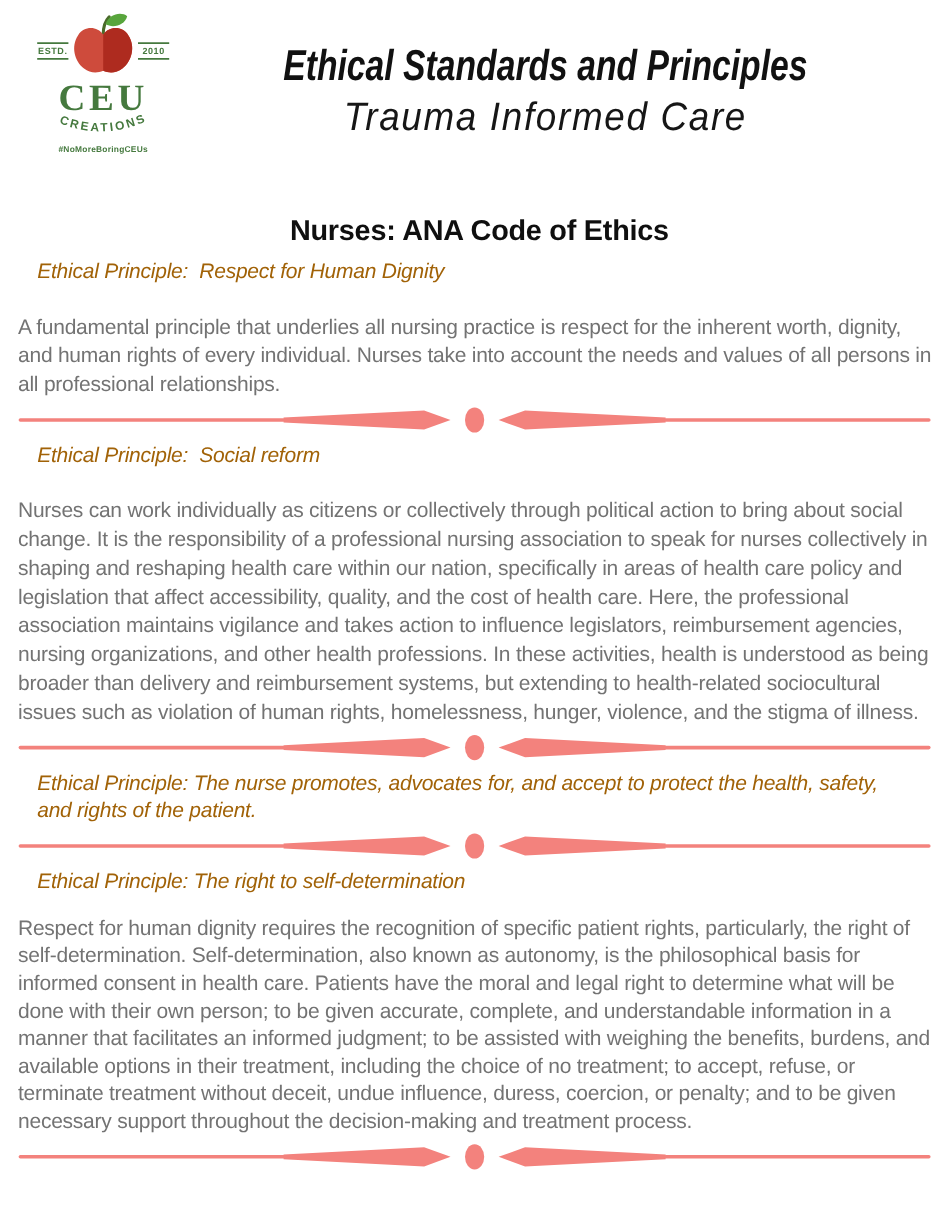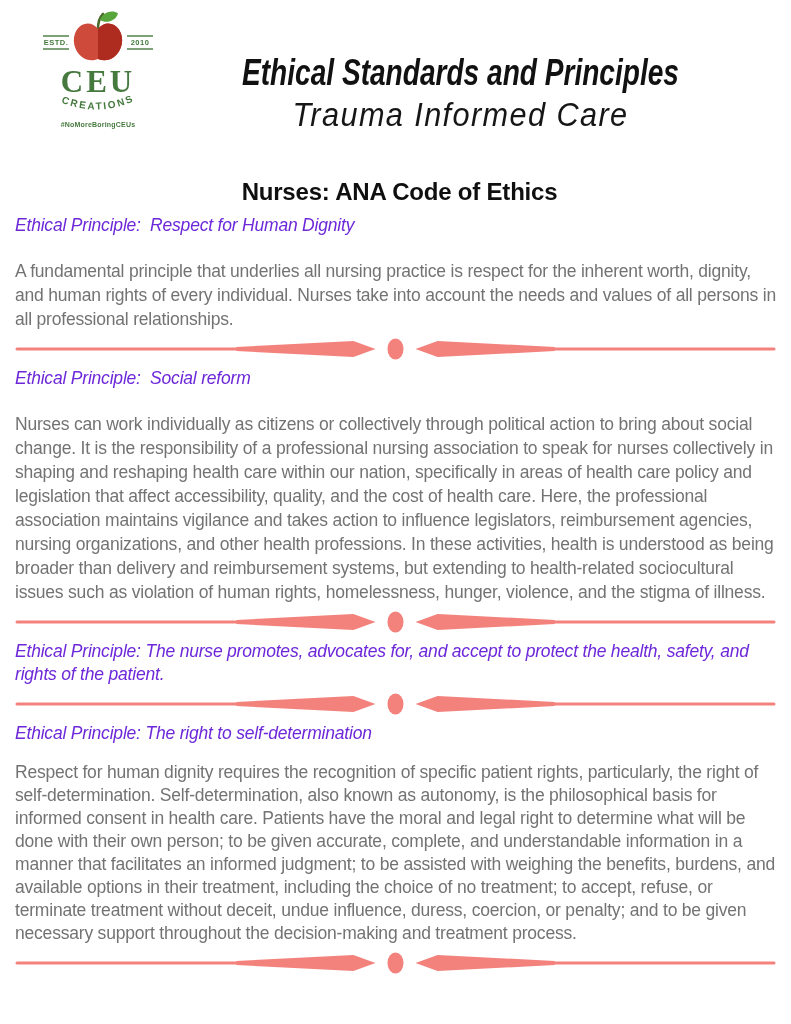--- a/index.html
+++ b/index.html
@@ -11,40 +11,40 @@
     --text-color:#212121;
   }
   *{box-sizing:border-box;}
   html,body{margin:0;padding:0;}
   body{
     width:791px;height:1024px;overflow:hidden;background:#ffffff;
     font-family:"Liberation Sans","DejaVu Sans",sans-serif;
     color:var(--text-color);
   }
   
-  .header{display:flex;align-items:flex-end;padding:8px 30px 0 24px;margin-left:12px;}
+  .header{display:flex;align-items:center;padding:8px 30px 0 24px;}
   .logo{width:124px;flex:0 0 auto;}
   .titles{flex:1;text-align:center;padding-top:6px;font-style:italic;}
   .title-line1{
     font-size:36px;font-weight:700;line-height:42px;color:#111;
     transform:scaleX(0.78);transform-origin:50% 50%;white-space:nowrap;
   }
   .title-line2{
     font-size:33px;font-weight:400;letter-spacing:1.5px;line-height:42px;color:#161616;
     transform:scaleX(0.93);transform-origin:50% 50%;white-space:nowrap;
   }
   
   main{padding:0 15px;}
   .section-heading{
     font-size:24px;font-weight:700;color:#0f0f0f;
     margin:42px 0 0;padding-left:8px;letter-spacing:-0.2px;text-align:center;
   }
   .principle{
     font-style:italic;font-size:17.5px;line-height:23px;letter-spacing:-0.2px;
-    margin:8px 0 0;color:#6d28d9;
+    margin:8px 16px 0;color:#a16207;
   }
   .after-divider{margin-top:6px;}
   .para{
     font-size:17.5px;line-height:24px;letter-spacing:-0.2px;
     margin:22px 0 0;color:#737373;
   }
   .para.tight{margin-top:16px;line-height:23px;}
   .divider{margin:6px 0 4px;height:24px;color:var(--divider-color);}
   .divider svg{display:block;width:100%;height:24px;}
   

